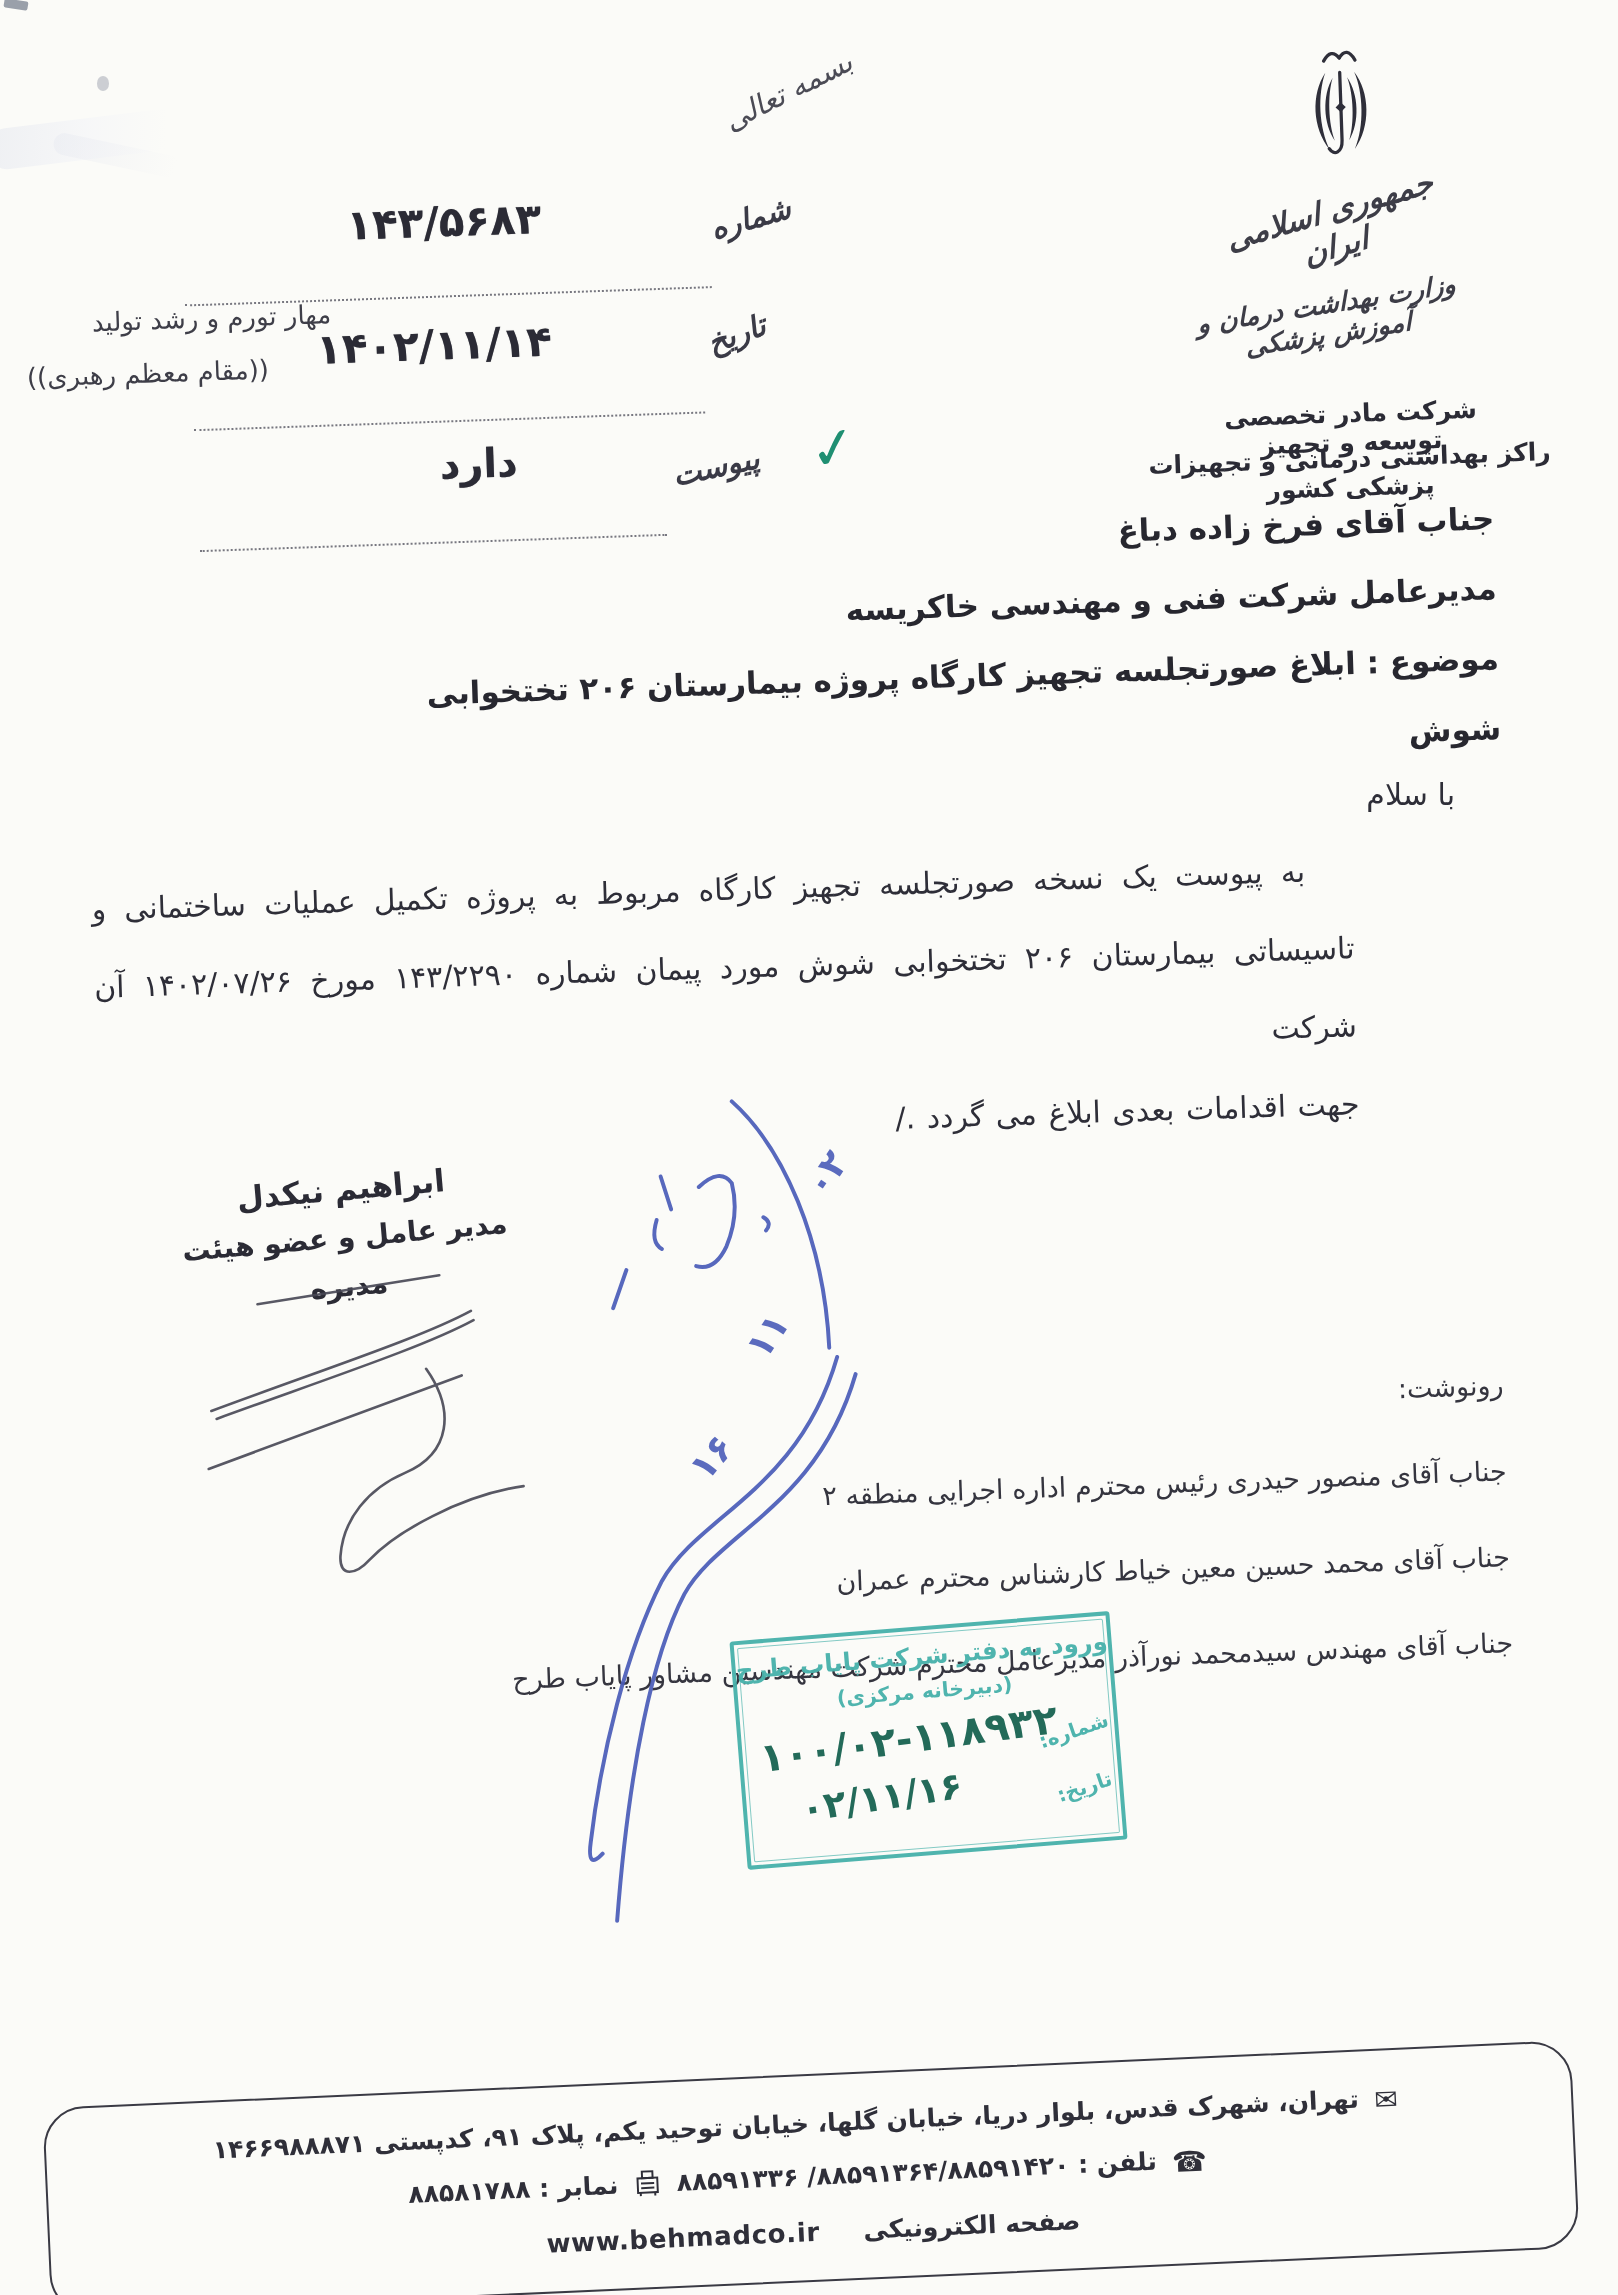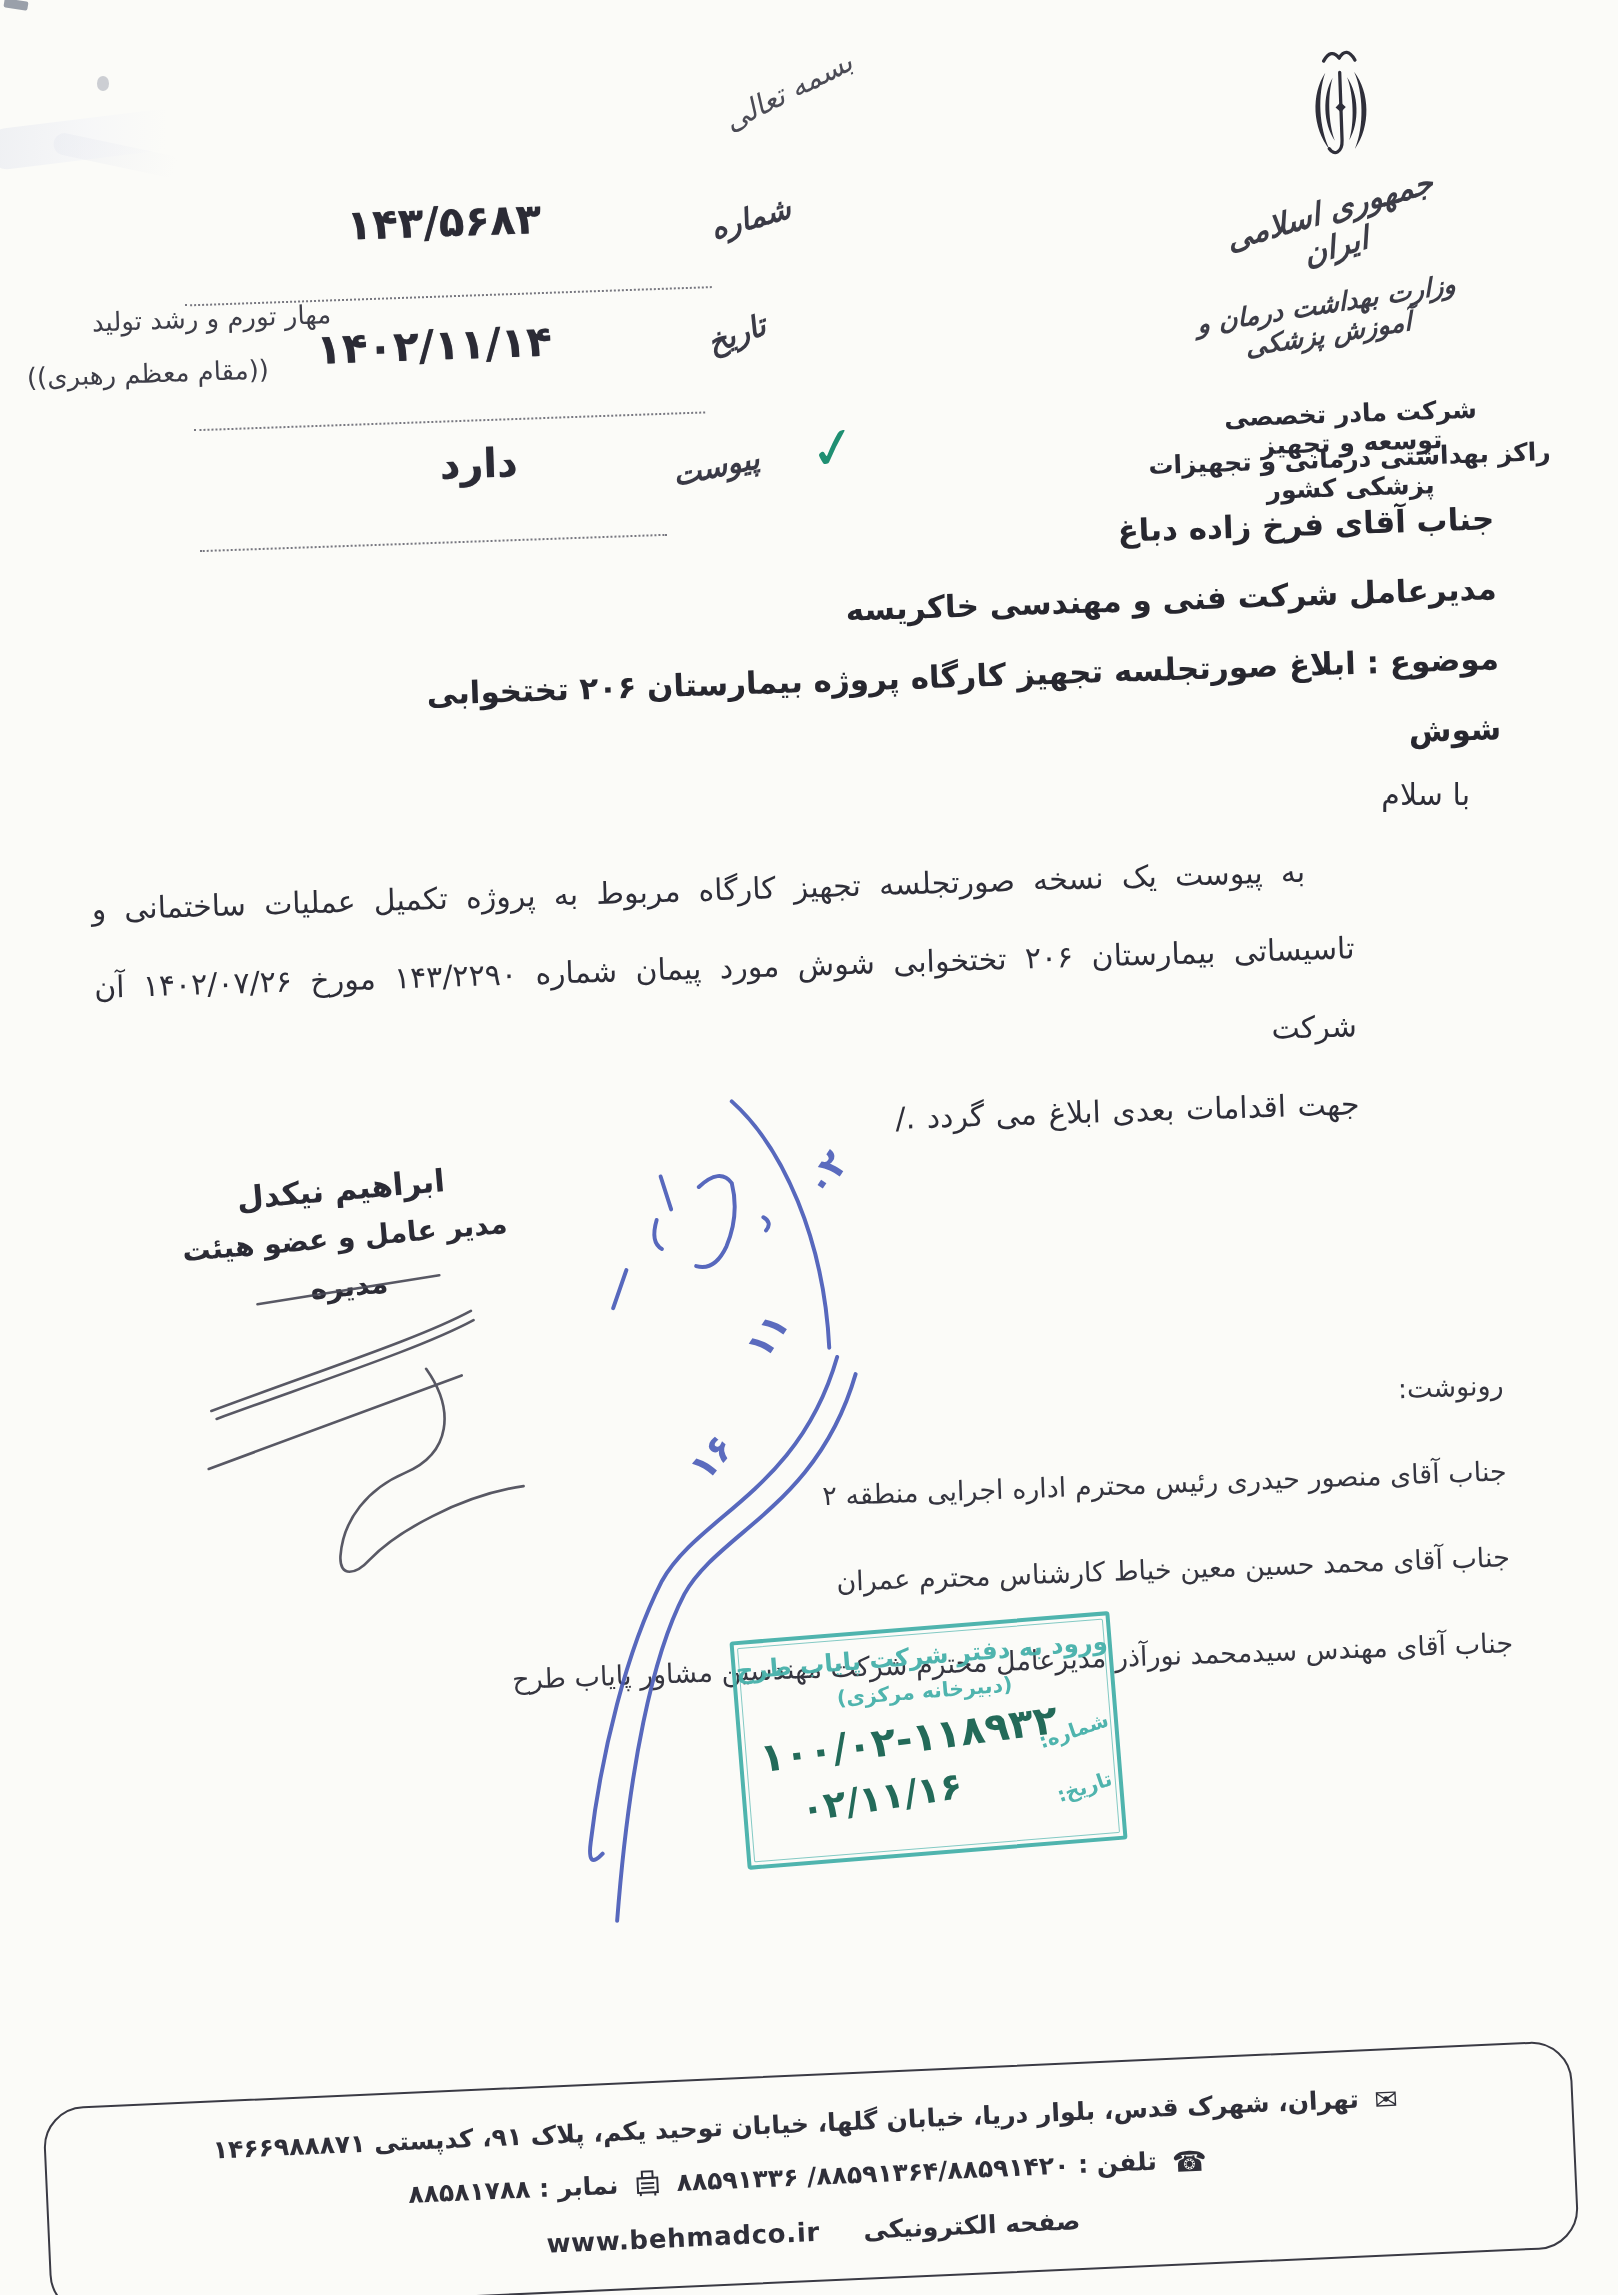--- a/index.html
+++ b/index.html
@@ -43,21 +43,21 @@
 
   
   .slogan{left:18.4px;top:304px;width:343px;transform:rotate(-2deg);font-size:26px;color:#3e3e48;}
   .slogan-l1{position:absolute;left:46px;top:0;width:296px;text-align:center;}
   .slogan-l2{position:absolute;left:0;top:53px;width:257px;text-align:center;}
 
   
   .recipient{right:120px;top:501px;width:1081px;transform:rotate(-1.9deg);
     text-align:right;font-weight:bold;font-size:31px;color:#27272f;line-height:70px;}
 
-  .salam{right:148px;top:777px;font-size:30px;color:#2e2e38;}
+  .salam{right:163px;top:777px;font-size:30px;color:#2e2e38;}
 
   
   .body-par{left:96px;top:851px;width:1261px;transform:rotate(-1.8deg);
     font-size:30px;color:#2e2e38;line-height:78px;word-spacing:2px;}
   .body-l1{text-align:justify;text-align-last:justify;padding-right:47px;}
   .body-l2{text-align:justify;text-align-last:justify;}
   .body-l3{text-align:right;}
 
   
   .sig-block{left:165px;top:1166px;width:362px;transform:rotate(-5deg);

